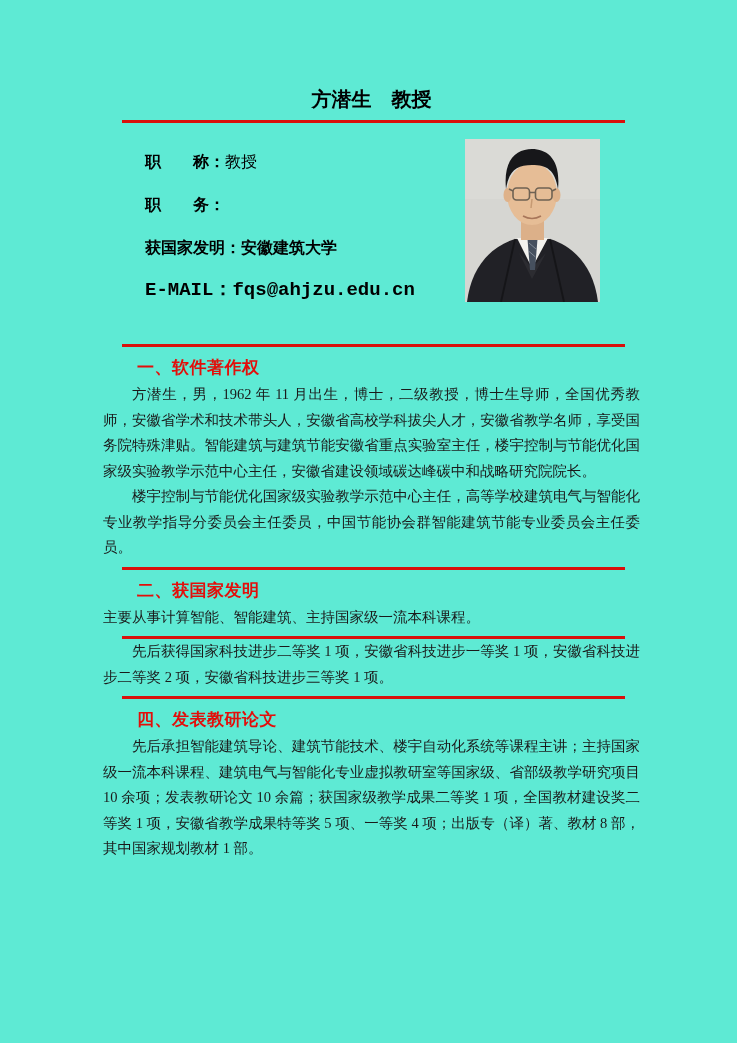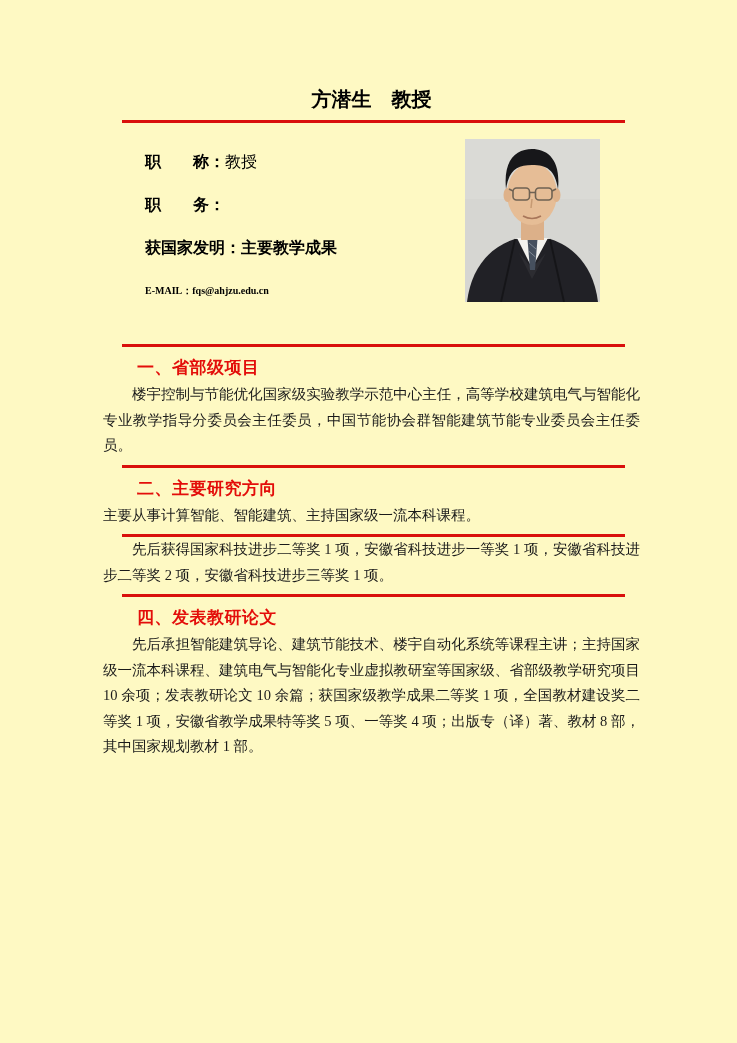--- a/index.html
+++ b/index.html
@@ -1,21 +1,21 @@
 <!DOCTYPE html>
 <html><head>
 <meta charset="utf-8">
 <style>
   html, body { margin: 0; padding: 0; background: #888; }
   .page {
     position: relative;
     width: 737px;
     height: 1043px;
     margin: 0 auto;
-    background: #fef9c3;
+    background: #5eead4;
     overflow: hidden;
     font-family: "Liberation Serif", "DejaVu Serif", serif;
     color: #161616;
   }
   .content {
     position: absolute;
     left: 103px;
     top: 0;
     width: 537px;
   }
@@ -53,23 +53,23 @@
     height: 17px;
     margin-bottom: 26px;
     font-size: 16px;
     line-height: 17px;
     white-space: pre;
   }
   .field-label { font-weight: 700; color: #000; }
   .field-value { font-weight: 700; color: #000; }
   .field-value.normal { font-weight: 400; }
   .field-row.email {
-    font-family: Liberation Serif, serif;
+    font-family: Liberation Mono, monospace;
     font-weight: 700;
-    font-size: 10px;
+    font-size: 19px;
   }
   .photo-frame {
     width: 135px;
     height: 163px;
     margin-right: 40px;
     flex: 0 0 auto;
     line-height: 0;
   }
 
   .sec-heading {
@@ -96,21 +96,21 @@
 <div class="page">
   <div class="content">
 
     <h1 class="doc-title">方潜生　教授</h1>
     <div class="rule rule-title"></div>
 
     <div class="info-row">
       <div class="fields">
         <div class="field-row"><span class="field-label">职　　称：</span><span class="field-value normal">教授</span></div>
         <div class="field-row"><span class="field-label">职　　务：</span><span class="field-value"></span></div>
-        <div class="field-row"><span class="field-label">获国家发明：</span><span class="field-value">主要教学成果</span></div>
+        <div class="field-row"><span class="field-label">获国家发明：</span><span class="field-value">安徽建筑大学</span></div>
         <div class="field-row email"><span class="field-label">E-MAIL：</span><span class="field-value">fqs@ahjzu.edu.cn</span></div>
       </div>
       <div class="photo-frame">
         <svg width="135" height="163" viewBox="0 0 135 163" xmlns="http://www.w3.org/2000/svg">
           <rect width="135" height="163" fill="#d6d6d2"></rect>
           <rect width="135" height="60" fill="#dadad6"></rect>
 
           <path d="M2 163 C6 130 24 108 50 100 L85 100 C111 108 129 130 133 163 Z" fill="#212126"></path>
           <path d="M50 100 L36 163 M85 100 L99 163" stroke="#000000" stroke-opacity="0.35" stroke-width="2" fill="none"></path>
 
@@ -137,27 +137,28 @@
           </g>
 
           <path d="M67 60 L66 69" stroke="#c69a73" stroke-width="1.5" fill="none"></path>
           <path d="M58 77 Q67 82 76 77" stroke="#a8765a" stroke-width="1.6" fill="none"></path>
         </svg>
       </div>
     </div>
     <div class="rule rule-info"></div>
 
     <section>
-      <h2 class="sec-heading">一、省部级项目</h2>
+      <h2 class="sec-heading">一、软件著作权</h2>
+      <p class="body-p indent">方潜生，男，1962 年 11 月出生，博士，二级教授，博士生导师，全国优秀教师，安徽省学术和技术带头人，安徽省高校学科拔尖人才，安徽省教学名师，享受国务院特殊津贴。智能建筑与建筑节能安徽省重点实验室主任，楼宇控制与节能优化国家级实验教学示范中心主任，安徽省建设领域碳达峰碳中和战略研究院院长。</p>
       <p class="body-p indent">楼宇控制与节能优化国家级实验教学示范中心主任，高等学校建筑电气与智能化专业教学指导分委员会主任委员，中国节能协会群智能建筑节能专业委员会主任委员。</p>
     </section>
     <div class="rule rule-sec"></div>
 
     <section>
-      <h2 class="sec-heading">二、主要研究方向</h2>
+      <h2 class="sec-heading">二、获国家发明</h2>
       <p class="body-p">主要从事计算智能、智能建筑、主持国家级一流本科课程。</p>
     </section>
     <div class="rule rule-sec"></div>
 
     <section>
       <p class="body-p indent">先后获得国家科技进步二等奖 1 项，安徽省科技进步一等奖 1 项，安徽省科技进步二等奖 2 项，安徽省科技进步三等奖 1 项。</p>
     </section>
     <div class="rule rule-sec"></div>
 
     <section>

